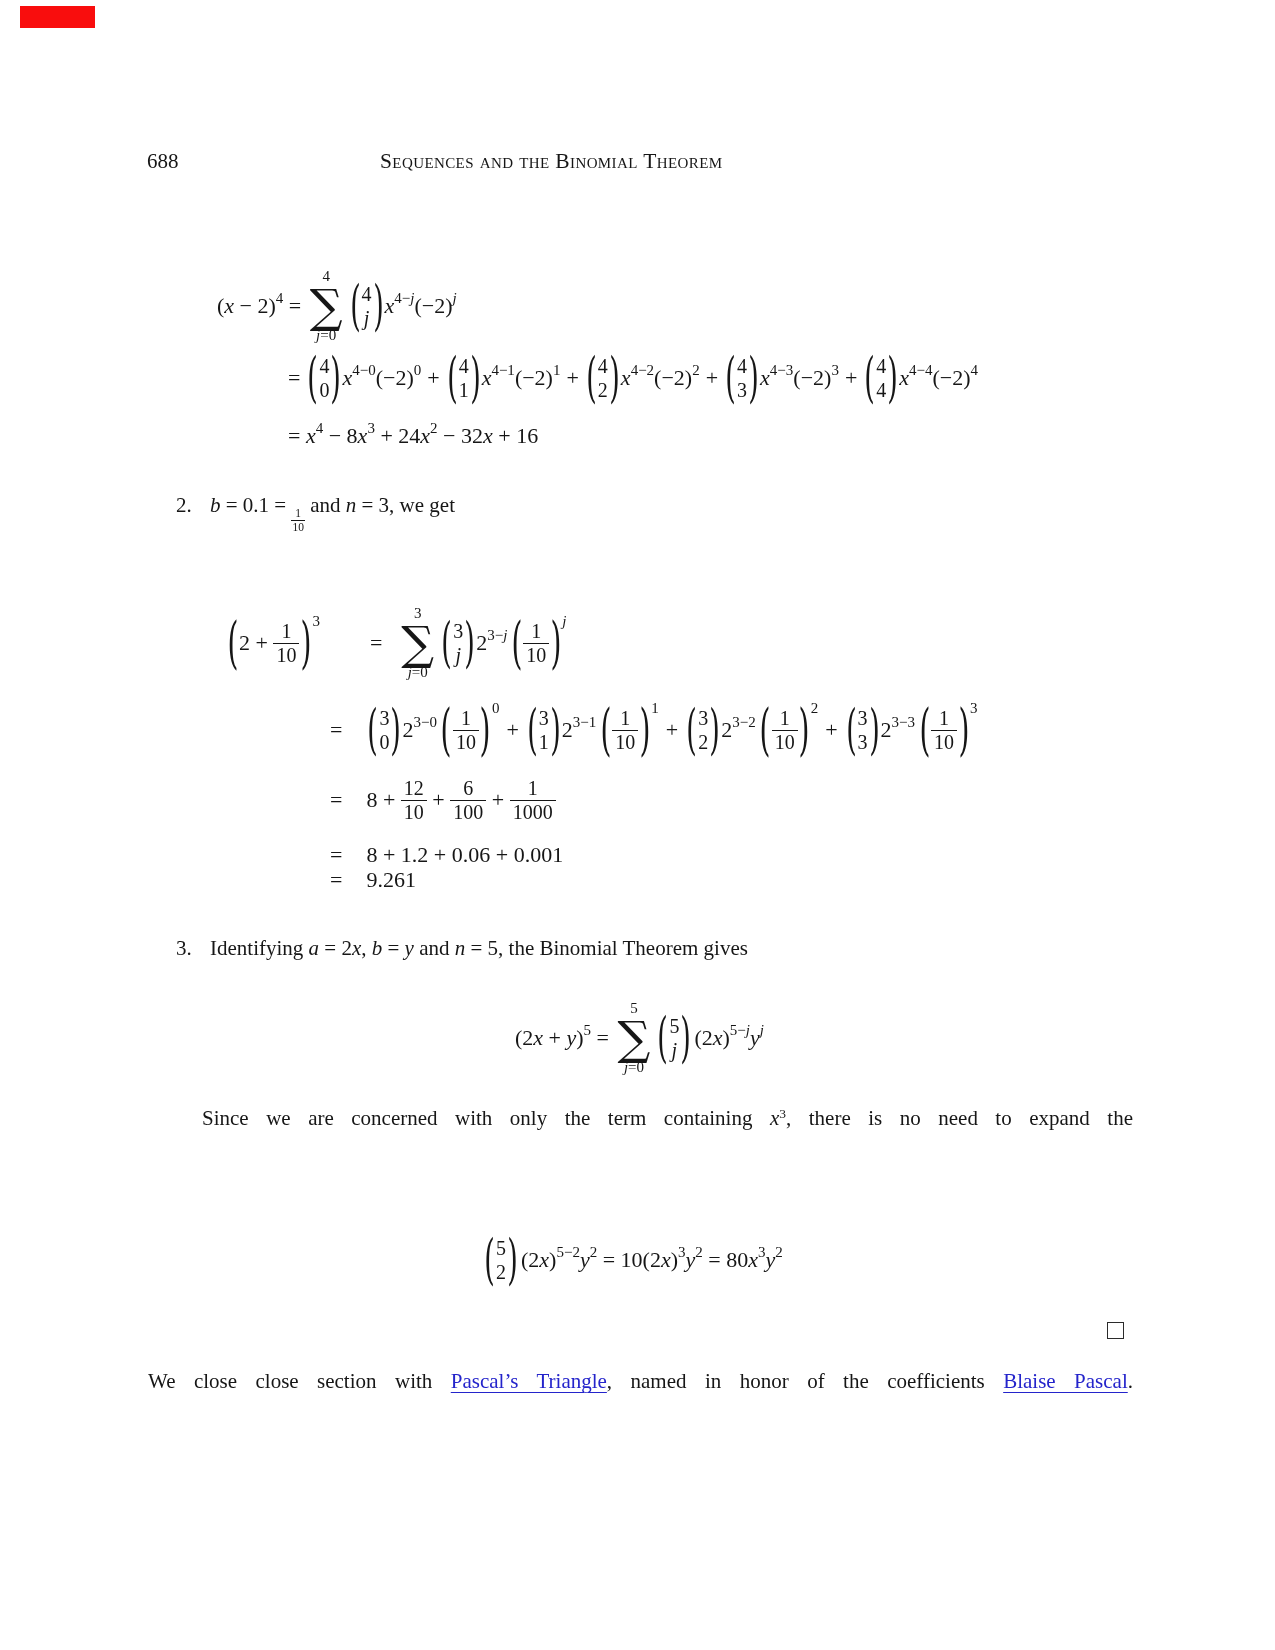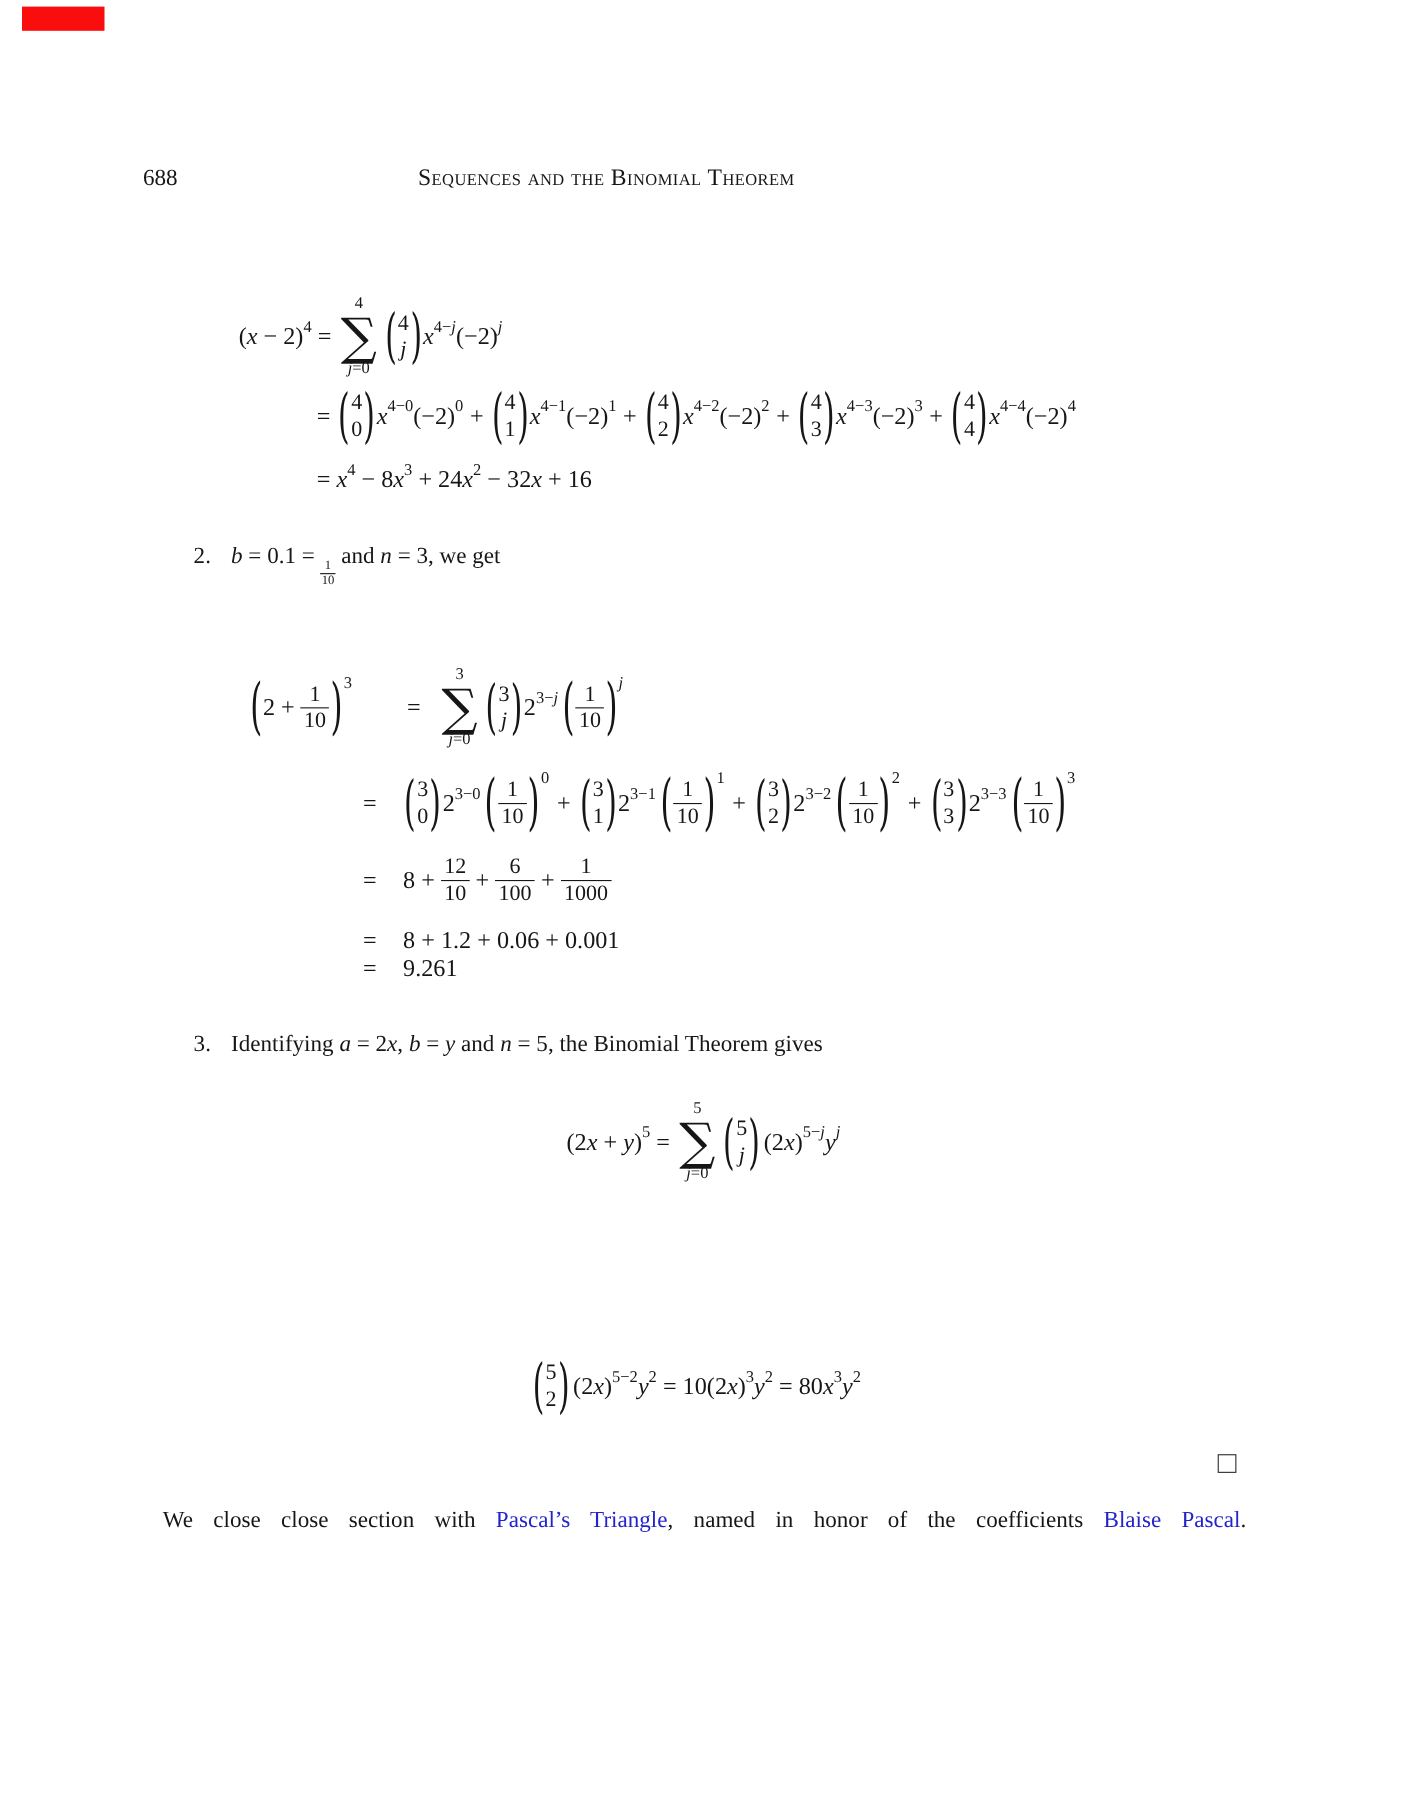--- a/index.html
+++ b/index.html
@@ -6,34 +6,34 @@
   body{
     width:1275px;height:1650px;position:relative;background:#ffffff;
     font-family:"Liberation Serif","DejaVu Serif",serif;
     color:var(--text,#161616);
     overflow:hidden;
   }
   .abs{position:absolute;}
   
   #marker{left:20px;top:6px;width:75px;height:22px;background:var(--red,#f90d0d);}
   
-  #pagenum{left:130px;top:149px;font-size:21px;}
+  #pagenum{left:147px;top:149px;font-size:21px;}
   #runhead{left:380px;top:149px;width:750px;text-align:left;font-size:21.5px;
     font-variant:small-caps;letter-spacing:0.4px;}
   
   .para{position:absolute;font-size:21px;line-height:30px;}
   .para .ln{display:block;}
   .jl{text-align:justify;text-align-last:justify;}
   .para sup{font-size:13.5px;line-height:0;vertical-align:7px;}
   i.v{font-style:italic;}
   .sfrac{display:inline-flex;flex-direction:column;align-items:center;
     font-size:11.5px;line-height:1.1;vertical-align:-5px;text-align:center;}
   .sfrac .den{border-top:1px solid currentColor;padding:0 1px;}
   .sfrac .num{padding:0 1px;}
-  .mlink{color:var(--link,#2424cb);text-underline-offset:3.5px;text-decoration-thickness:1px;margin-top:34px;}
+  .mlink{color:var(--link,#2424cb);text-decoration:underline;text-underline-offset:3.5px;text-decoration-thickness:1px;margin-top:34px;}
   
   .dline{position:absolute;display:flex;align-items:center;font-size:22px;white-space:pre;}
   .dline sup{font-size:15px;line-height:1;position:relative;top:-8px;align-self:center;display:inline-block;}
   .dline sup.h{top:-22px;}
   .frac{display:flex;flex-direction:column;align-items:center;font-size:20px;
     line-height:1.12;align-self:center;text-align:center;}
   .frac .num,.frac .den{padding:0 3px;}
   .frac .den{border-top:1.4px solid currentColor;}
   .binom{display:flex;align-items:center;align-self:center;}
   .bstack{display:flex;flex-direction:column;align-items:center;font-size:20px;line-height:1.2;}
@@ -93,20 +93,21 @@
 <div id="m2l5" class="dline"><span>=</span><span class="sp" style="width: 24px;"></span><span>9.261</span></div>
 
 <div id="item3-label" class="para">3.</div>
 <div id="item3-text" class="para">
   <div class="ln"><span>Identifying </span><i class="v">a</i><span> = 2</span><i class="v">x</i><span>, </span><i class="v">b</i><span> = </span><i class="v">y</i><span> and </span><i class="v">n</i><span> = 5, the Binomial Theorem gives</span></div>
 </div>
 
 <div id="m3" class="dline"><span>(2</span><i class="v">x</i><span> + </span><i class="v">y</i><span>)</span><sup><span>5</span></sup><span> = </span><span class="sum"><span class="lim">5</span><span class="sig">∑</span><span class="lim"><i class="v">j</i><span>=0</span></span></span><span class="sp" style="width: 3px;"></span><span class="binom"><span class="bigp b1"><span class="g">(</span></span><span class="bstack"><span>5</span><span class="v" style="font-style: italic;">j</span></span><span class="bigp b1"><span class="g">)</span></span></span><span class="sp" style="width: 2px;"></span><span>(2</span><i class="v">x</i><span>)</span><sup><span>5−</span><i class="v">j</i></sup><i class="v">y</i><sup><i class="v">j</i></sup></div>
 
 <div id="para-since" class="para">
+  <div class="ln jl"><span>Since we are concerned with only the term containing </span><i class="v">x</i><sup><span>3</span></sup><span>, there is no need to expand the</span></div>
 </div>
 
 <div id="m4" class="dline"><span class="binom"><span class="bigp b1"><span class="g">(</span></span><span class="bstack"><span>5</span><span>2</span></span><span class="bigp b1"><span class="g">)</span></span></span><span class="sp" style="width: 2px;"></span><span>(2</span><i class="v">x</i><span>)</span><sup><span>5−2</span></sup><i class="v">y</i><sup><span>2</span></sup><span> = 10(2</span><i class="v">x</i><span>)</span><sup><span>3</span></sup><i class="v">y</i><sup><span>2</span></sup><span> = 80</span><i class="v">x</i><sup><span>3</span></sup><i class="v">y</i><sup><span>2</span></sup></div>
 
 <div id="qed" class="abs"></div>
 
 <div id="para-closing" class="para">
   <div class="ln jl"><span>We close close section with </span><span class="mlink">Pascal’s Triangle</span><span>, named in honor of the coefficients </span><span class="mlink">Blaise Pascal</span><span>.</span></div>
 </div>
 

